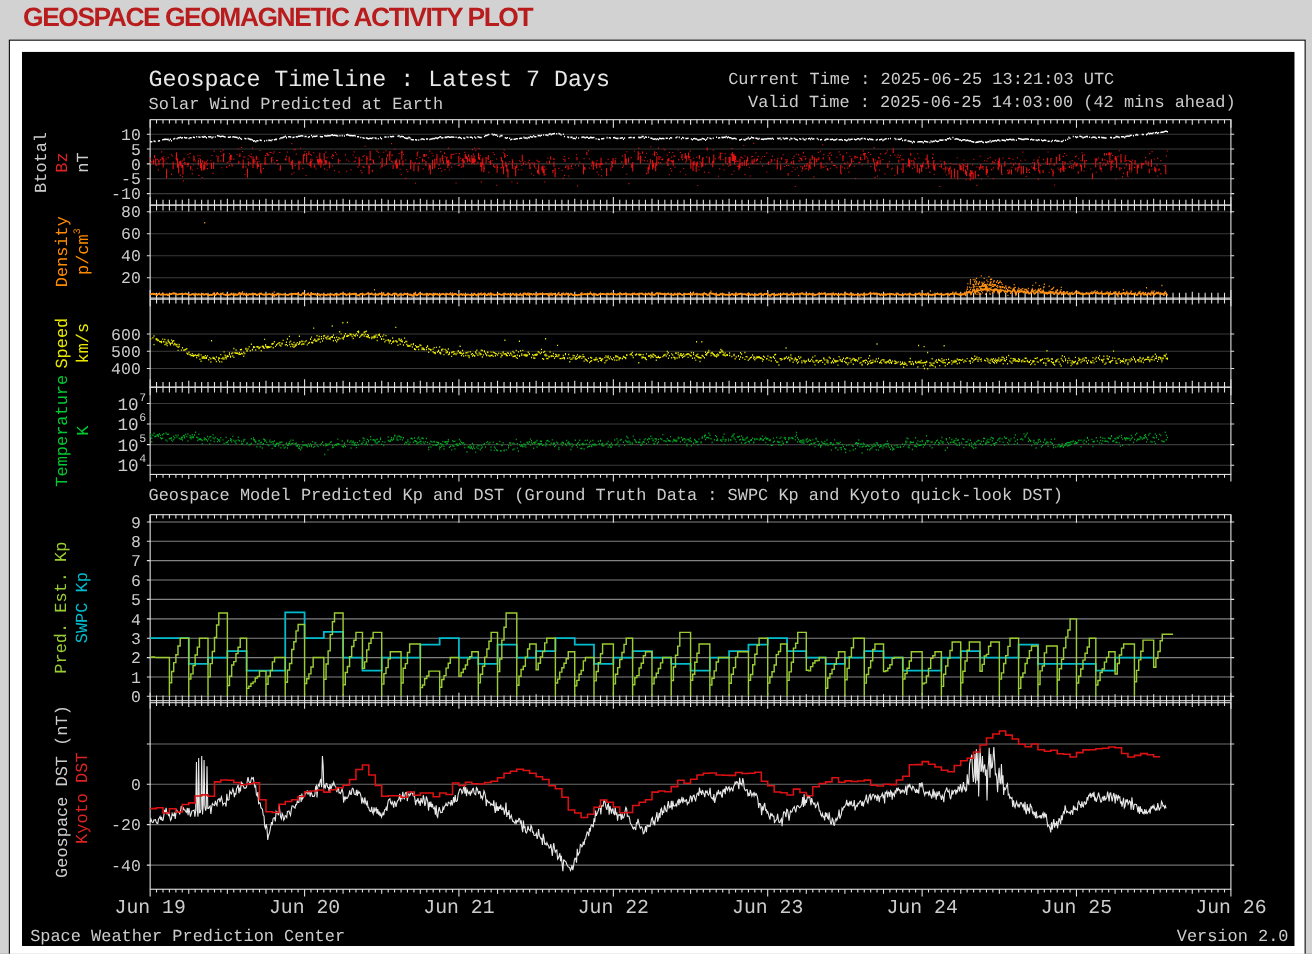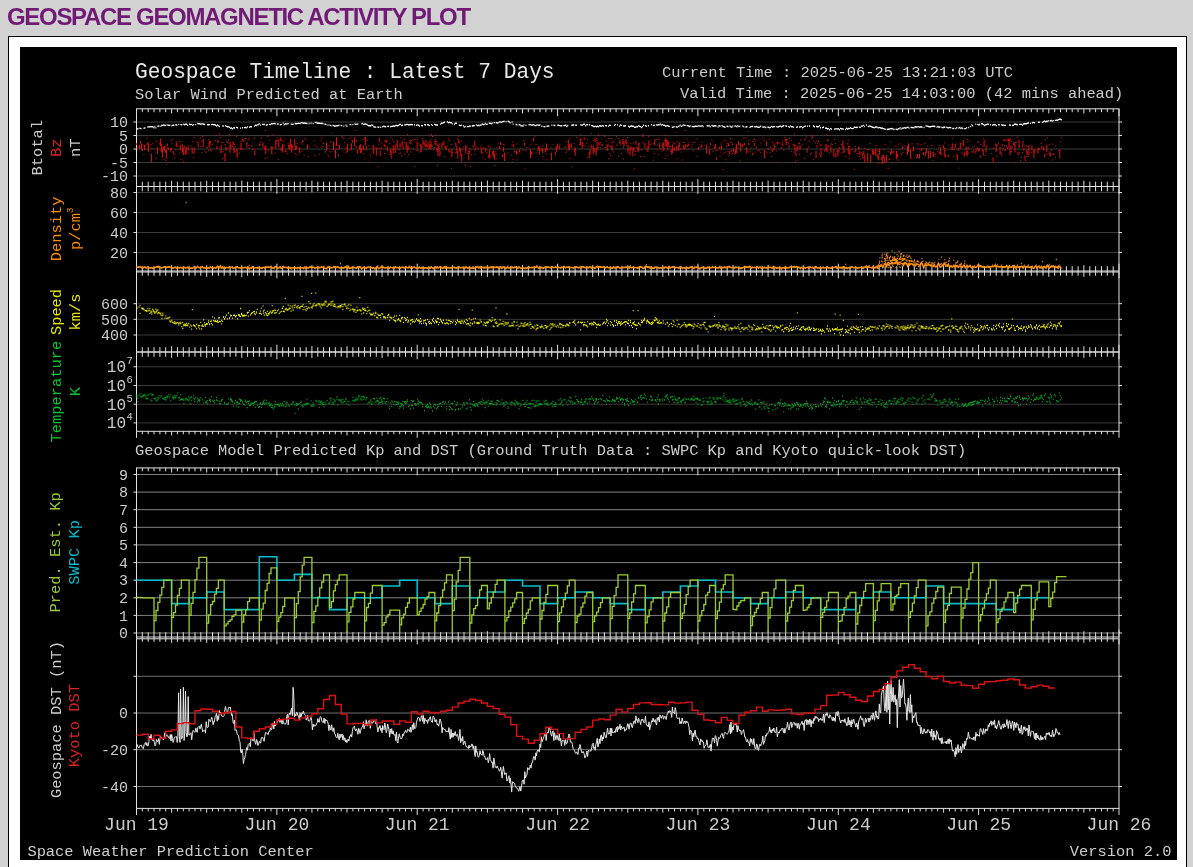--- a/index.html
+++ b/index.html
@@ -1,15 +1,15 @@
 <!DOCTYPE html>
 <html><head><meta charset="utf-8"><style>
 html,body{margin:0;padding:0;width:1193px;height:867px;background:#d2d2d2;overflow:hidden}
 body{position:relative;font-family:"Liberation Sans",sans-serif}
-.hdr{position:absolute;left:7px;top:5px;font-size:24px;font-weight:bold;color:#701a75;line-height:1;letter-spacing:-1.32px;white-space:nowrap}
+.hdr{position:absolute;left:21px;top:5px;font-size:24px;font-weight:bold;color:#b91c1c;line-height:1;letter-spacing:-1.32px;white-space:nowrap}
 .box{position:absolute;left:8px;top:36px;width:1177px;height:840px;background:#fff;border:1px solid #000}
 svg{position:absolute;left:20px;top:47px}
 </style></head><body>
 <div class="box"></div>
 <div class="hdr">GEOSPACE GEOMAGNETIC ACTIVITY PLOT</div>
 <svg width="1157" height="813" viewBox="0 0 1157 813">
 <rect x="0" y="0" width="1157" height="813" fill="#000"></rect>
 <line x1="116.5" y1="75.0" x2="1099.0" y2="75.0" stroke="#3a3a3a" stroke-width="1.0"></line>
 <line x1="116.5" y1="88.5" x2="1099.0" y2="88.5" stroke="#3a3a3a" stroke-width="1.0"></line>
 <line x1="116.5" y1="102.0" x2="1099.0" y2="102.0" stroke="#3a3a3a" stroke-width="1.0"></line>

